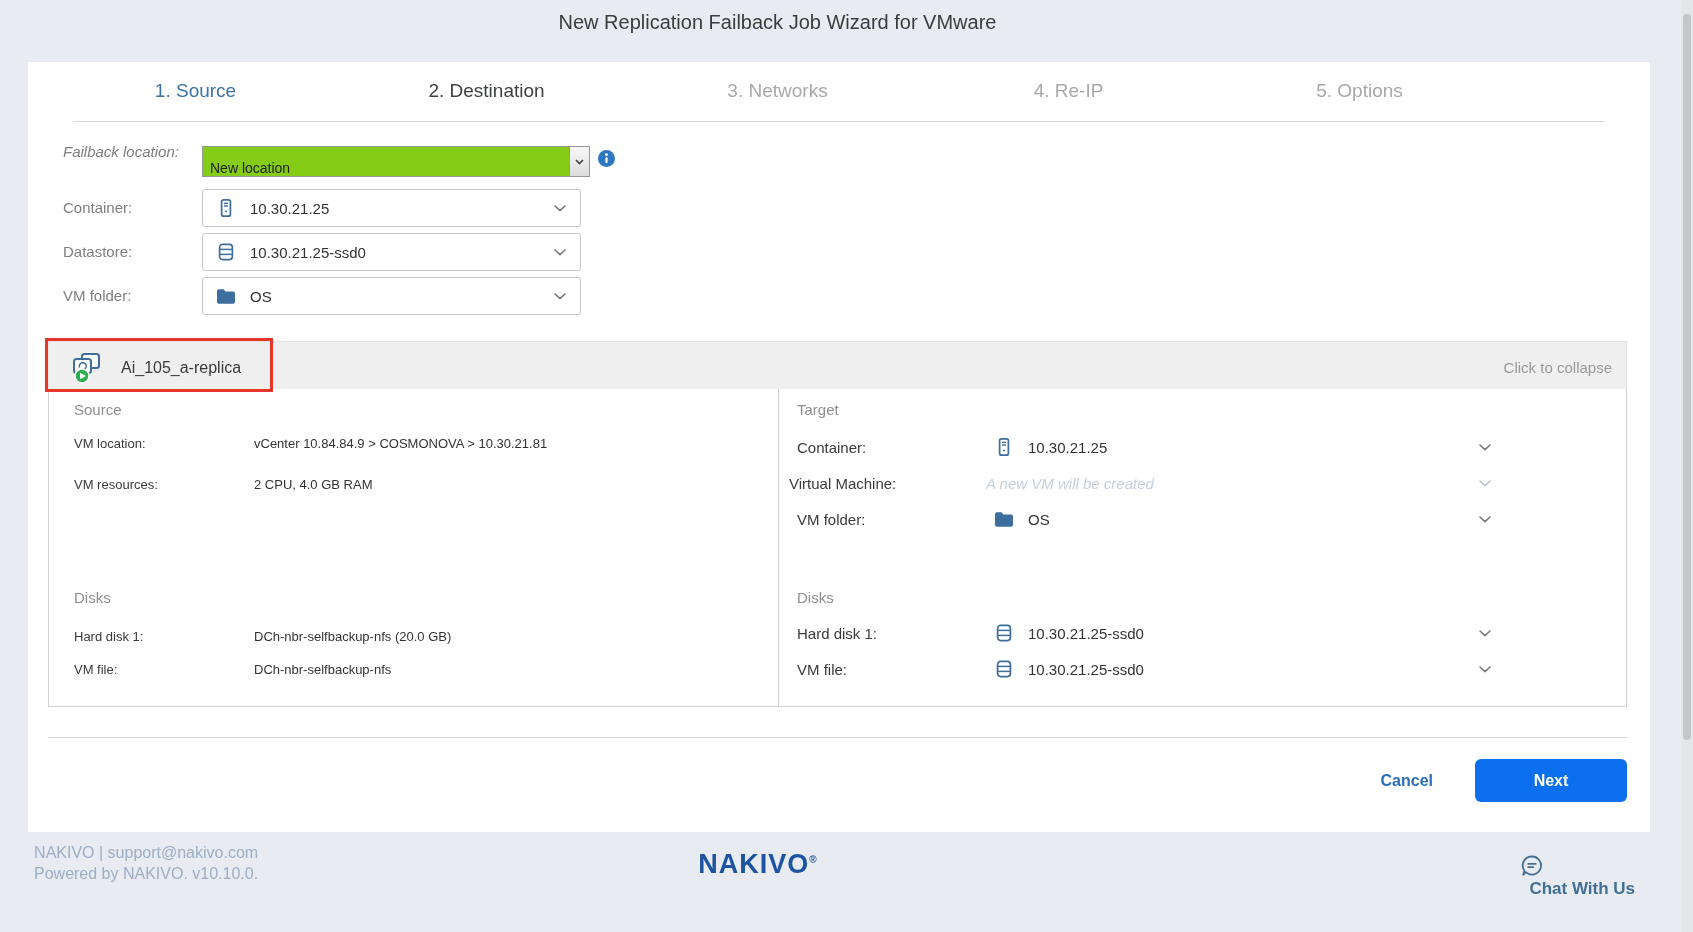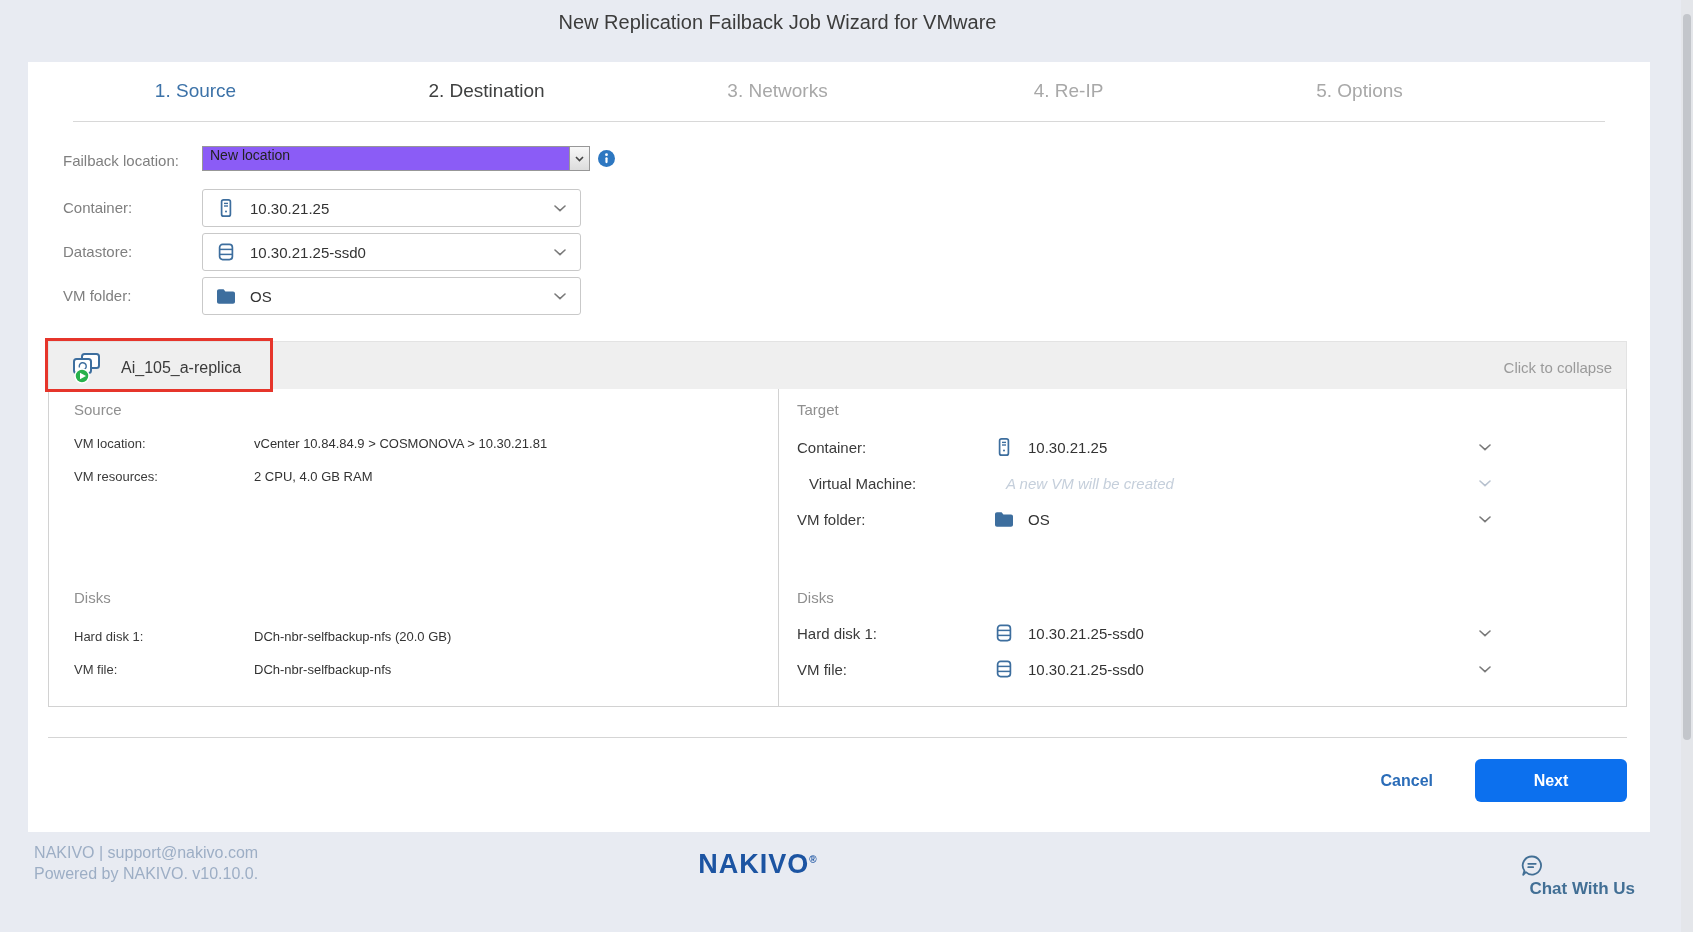--- a/index.html
+++ b/index.html
@@ -18,22 +18,22 @@
 
   .steps{position:absolute; left:22px; top:0; width:1455px; height:58px; display:flex;}
   .step{flex:1; display:flex; align-items:center; justify-content:center; font-size:19px; cursor:pointer;}
   .step.completed{color:var(--step-link);}
   .step.current{color:var(--step-active);}
   .step.upcoming{color:var(--step-upcoming);}
   .steps-rule{position:absolute; top:59px; left:45px; right:45px; border-top:1px solid #d8d8d8;}
 
   .form-label{position:absolute; left:35px; font-size:15px; color:#7f7f7f; line-height:24px;}
 
-  .select{position:absolute; left:174px; width:388px; height:25px; background:#8b5cf6;
-    border:1px solid #979797; display:flex; align-items:flex-start; cursor:pointer;}
+  .select{position:absolute; left:174px; width:388px; height:31px; background:#84cc16;
+    border:1px solid #979797; display:flex; align-items:flex-end; cursor:pointer;}
   .select .sel-text{flex:1; padding-left:7px; font-size:14px; color:#222;}
   .select .sel-btn{width:20px; height:100%; border-left:1px solid #979797;
     background:linear-gradient(#f8f8f8,#dcdcdc); display:flex; align-items:center; justify-content:center;}
 
   .info-badge{position:absolute; left:570px; width:17px; height:17px; cursor:pointer;}
 
   .dd{position:absolute; left:174px; width:379px; height:38px; border:1px solid #c9c9c9; border-radius:3px;
     display:flex; align-items:center; padding:0 14px 0 13px; cursor:pointer; background:#fff;}
   .dd .dd-icon{display:flex; margin-right:14px;}
   .dd .dd-text{flex:1; font-size:15px; color:#333;}
@@ -90,21 +90,21 @@
 
   <div class="steps">
     <div class="step completed">1. Source</div>
     <div class="step current">2. Destination</div>
     <div class="step upcoming">3. Networks</div>
     <div class="step upcoming">4. Re-IP</div>
     <div class="step upcoming">5. Options</div>
   </div>
   <div class="steps-rule"></div>
 
-  <div class="form-label" style="top:87px;">Failback location:</div>
+  <div class="form-label" style="top:78px;font-style:italic;">Failback location:</div>
   <div class="select" style="top:84px;">
     <div class="sel-text">New location</div>
     <div class="sel-btn">
       <svg width="9" height="6" viewBox="0 0 9 6">
           <path d="M1 1 L4.5 4.5 L8 1" stroke="#444" stroke-width="1.6" fill="none"></path>
         </svg>
     </div>
   </div>
   <svg class="info-badge" style="top:88px;" viewBox="0 0 17 17">
     <circle cx="8.5" cy="8.5" r="8.5" fill="#2d77c1"></circle>
@@ -177,21 +177,21 @@
 
   <div class="detail-box">
     <div class="vdivider"></div>
 
     <div class="col col-left">
       <div class="sect-header" style="left:25px; top:12px;">Source</div>
       <div class="kv" style="left:25px; top:44px;">
         <span class="k">VM location:</span>
         <span class="v">vCenter 10.84.84.9 &gt; COSMONOVA &gt; 10.30.21.81</span>
       </div>
-      <div class="kv" style="left:25px; top:77px;">
+      <div class="kv" style="left:25px; top:85px;">
         <span class="k">VM resources:</span>
         <span class="v">2 CPU, 4.0 GB RAM</span>
       </div>
       <div class="sect-header" style="left:25px; top:200px;">Disks</div>
       <div class="kv" style="left:25px; top:237px;">
         <span class="k">Hard disk 1:</span>
         <span class="v">DCh-nbr-selfbackup-nfs (20.0 GB)</span>
       </div>
       <div class="kv" style="left:25px; top:270px;">
         <span class="k">VM file:</span>
@@ -215,21 +215,21 @@
           </span>
           <span class="v">10.30.21.25</span>
         </span>
         <span class="chev">
           <svg width="12" height="7" viewBox="0 0 12 7">
               <path d="M1 1 L6 5.6 L11 1" stroke="#7a7a7a" stroke-width="1.6" fill="none" stroke-linecap="round"></path>
             </svg>
         </span>
       </div>
 
-      <div class="trow" style="left:30px; right:0; top:76px;">
+      <div class="trow" style="left:10px; right:0; top:76px;">
         <span class="k">Virtual Machine:</span>
         <span class="vwrap">
           <span class="v placeholder">A new VM will be created</span>
         </span>
         <span class="chev">
           <svg width="12" height="7" viewBox="0 0 12 7">
               <path d="M1 1 L6 5.6 L11 1" stroke="#b8c2cf" stroke-width="1.6" fill="none" stroke-linecap="round"></path>
             </svg>
         </span>
       </div>

